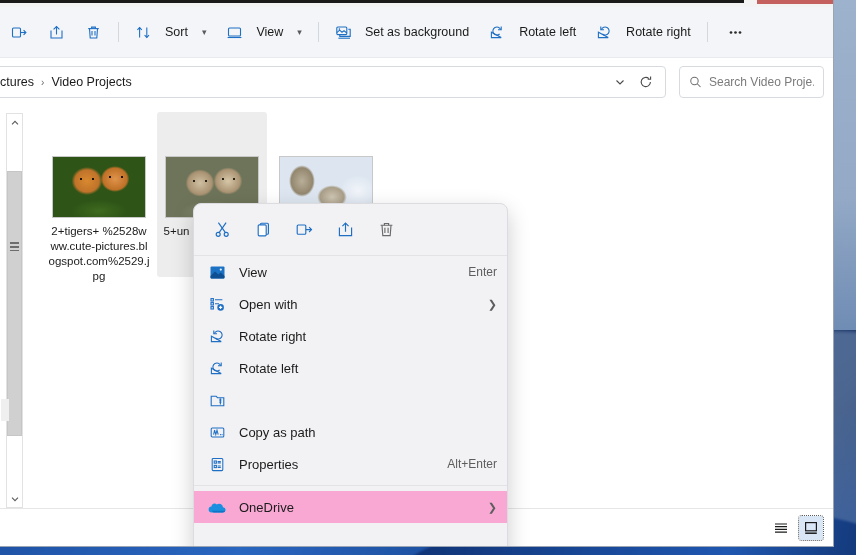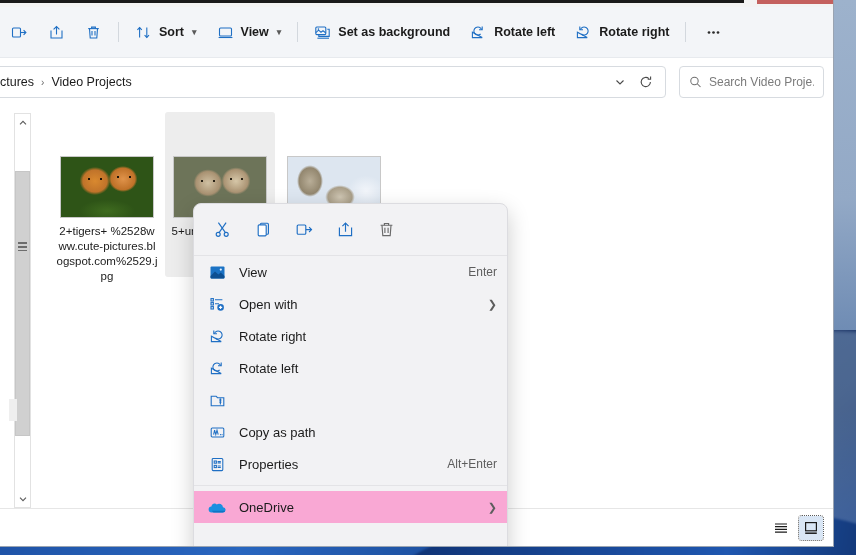--- a/index.html
+++ b/index.html
@@ -66,24 +66,24 @@
   }
 
   
   #command-bar{
     position:absolute;left:0;top:7px;width:833px;height:50px;
     background:#f3f5f8;
     display:flex;align-items:center;
     border-bottom:1px solid #e7eaee;
   }
   .cmd{
-    display:flex;align-items:center;gap:7px;
+    display:flex;align-items:center;gap:13px;
     height:32px;padding:0 9px;margin:0 1px;
     border-radius:4px;cursor:default;color:#1b1b1b;
-    font-size:12.5px;white-space:nowrap;font-weight:bold;
+    font-size:12.5px;white-space:nowrap;
   }
   .cmd .lbl{line-height:1;}
   .chev{font-size:9px;color:#5a5a5a;margin-left:1px;}
   .sep{width:1px;height:20px;background:#d3d8de;margin:0 6px;}
   .ico{width:17px;height:17px;display:inline-block;flex:0 0 17px;}
   .ico svg{display:block;width:17px;height:17px;}
 
   
   #address-row{
     position:absolute;left:0;top:62px;width:833px;height:42px;
@@ -103,21 +103,21 @@
   }
   #search-box{
     position:absolute;left:679px;top:66px;width:145px;height:32px;
     background:#ffffff;border:1px solid #d7dbe0;border-radius:4px;
     display:flex;align-items:center;gap:7px;padding:0 9px;box-sizing:border-box;
   }
   #search-box .ph{color:#7b7b7b;font-size:12px;white-space:nowrap;overflow:hidden;}
 
   
   #content{
-    position:absolute;left:8px;top:108px;width:833px;height:400px;
+    position:absolute;left:0;top:108px;width:833px;height:400px;
     background:#ffffff;
   }
   
   #nav-scrollbar{
     position:absolute;left:6px;top:5px;width:17px;height:395px;
     background:#ffffff;border:1px solid #e2e2e2;box-sizing:border-box;
   }
   #nav-scrollbar .arrow{
     position:absolute;left:0;width:15px;height:17px;
     display:flex;align-items:center;justify-content:center;

